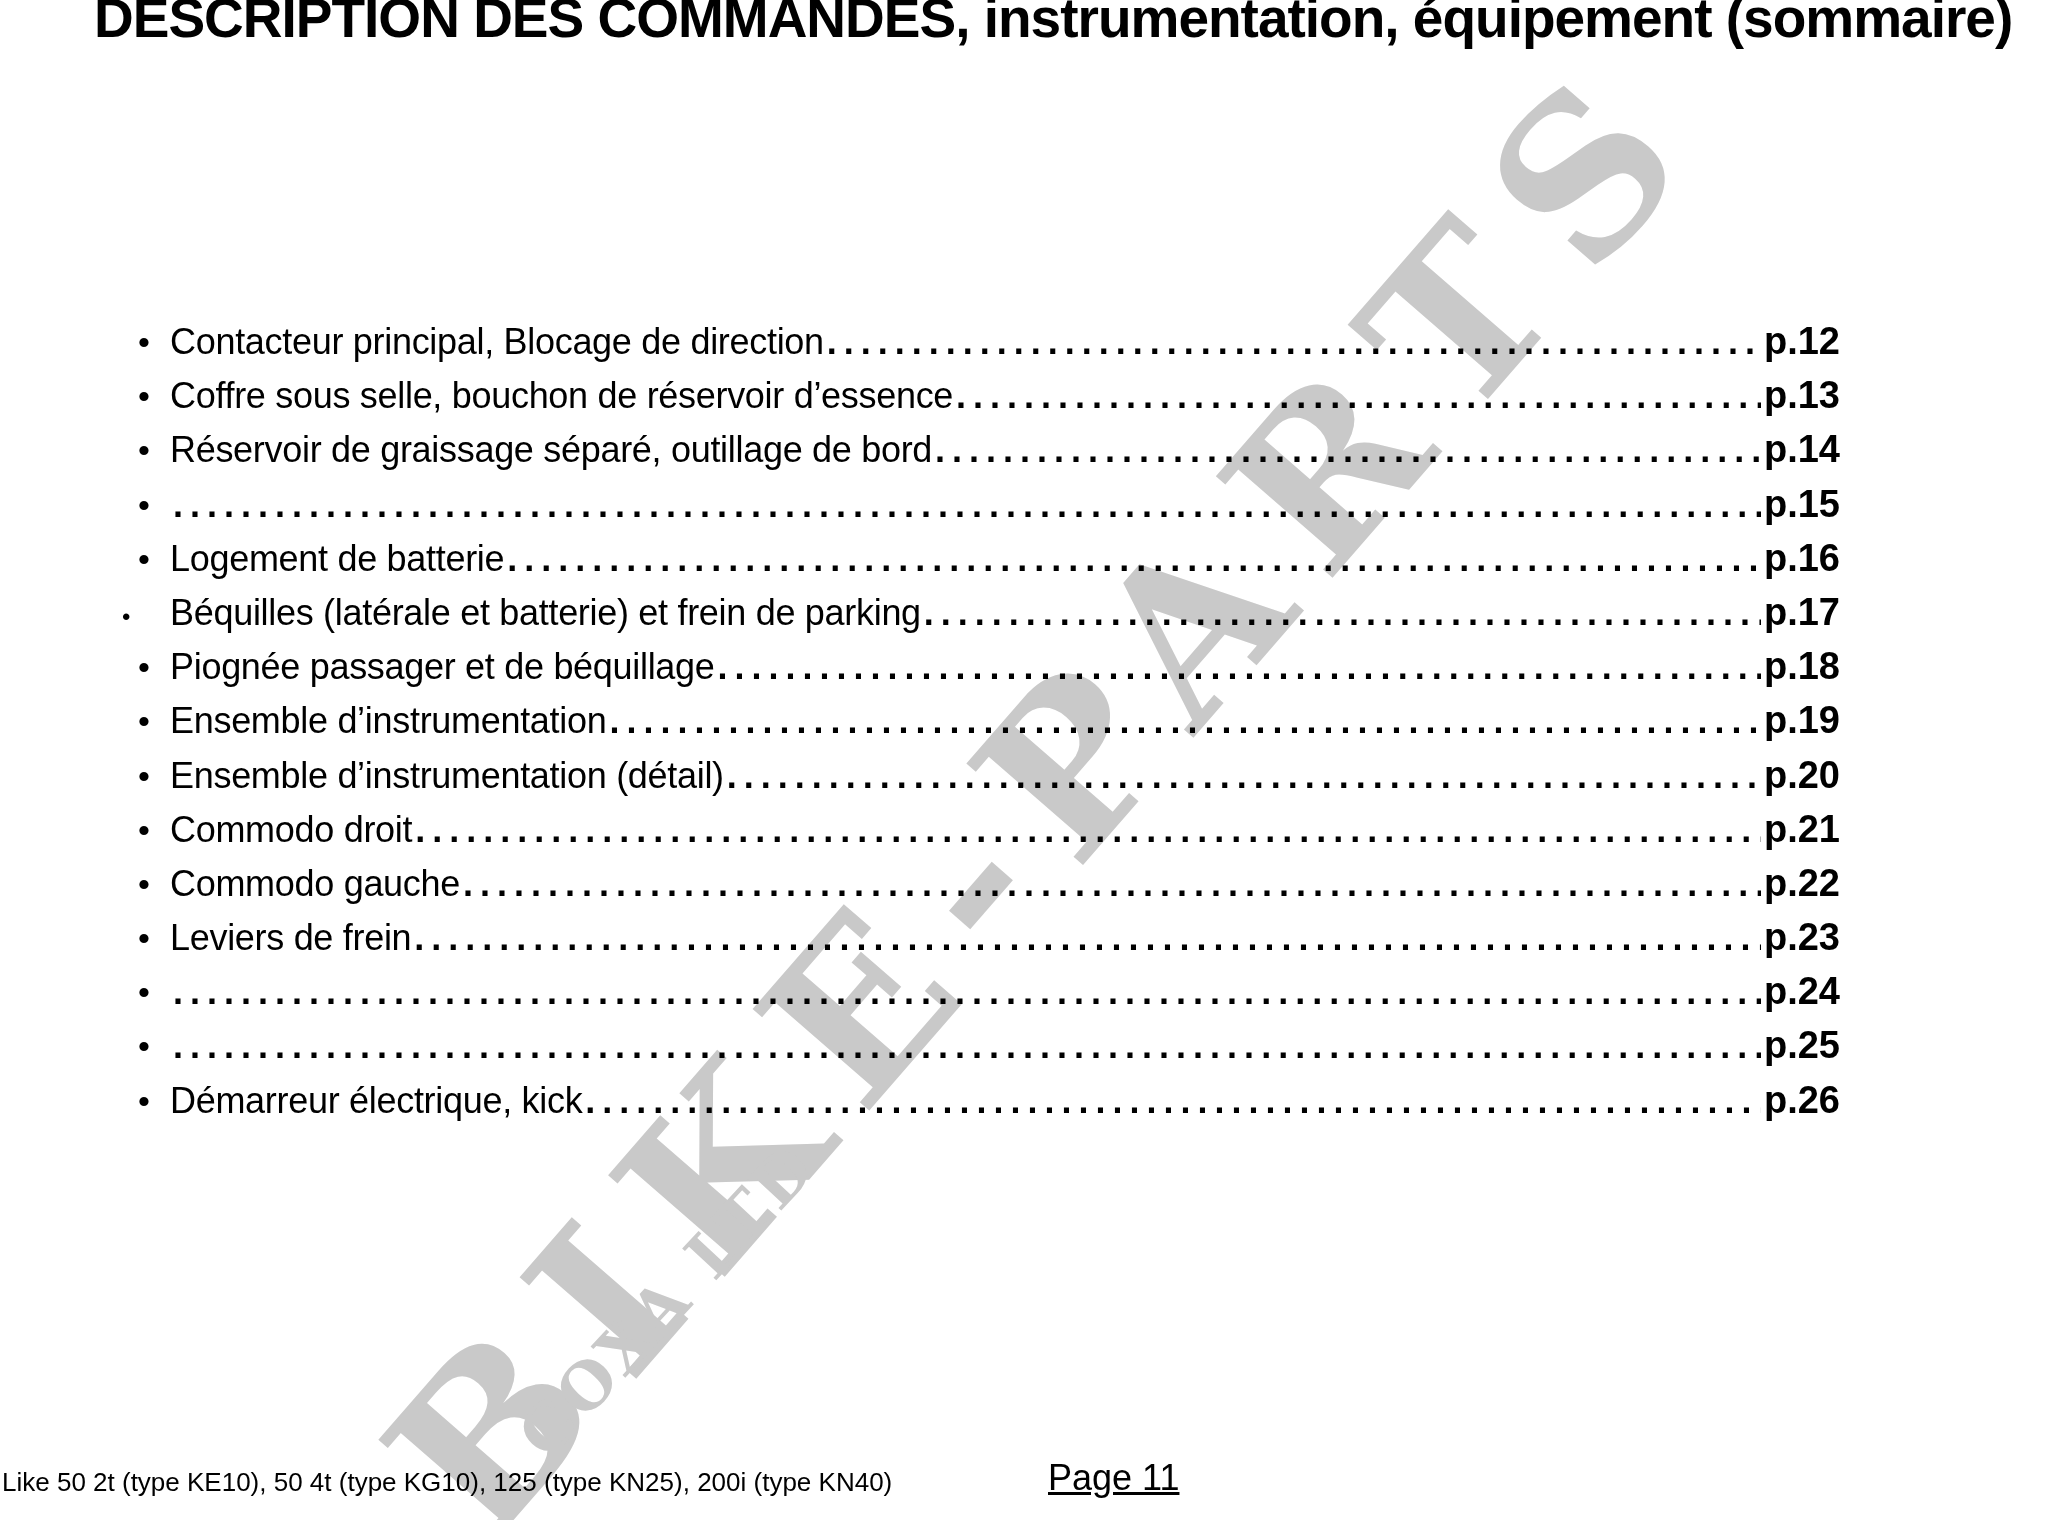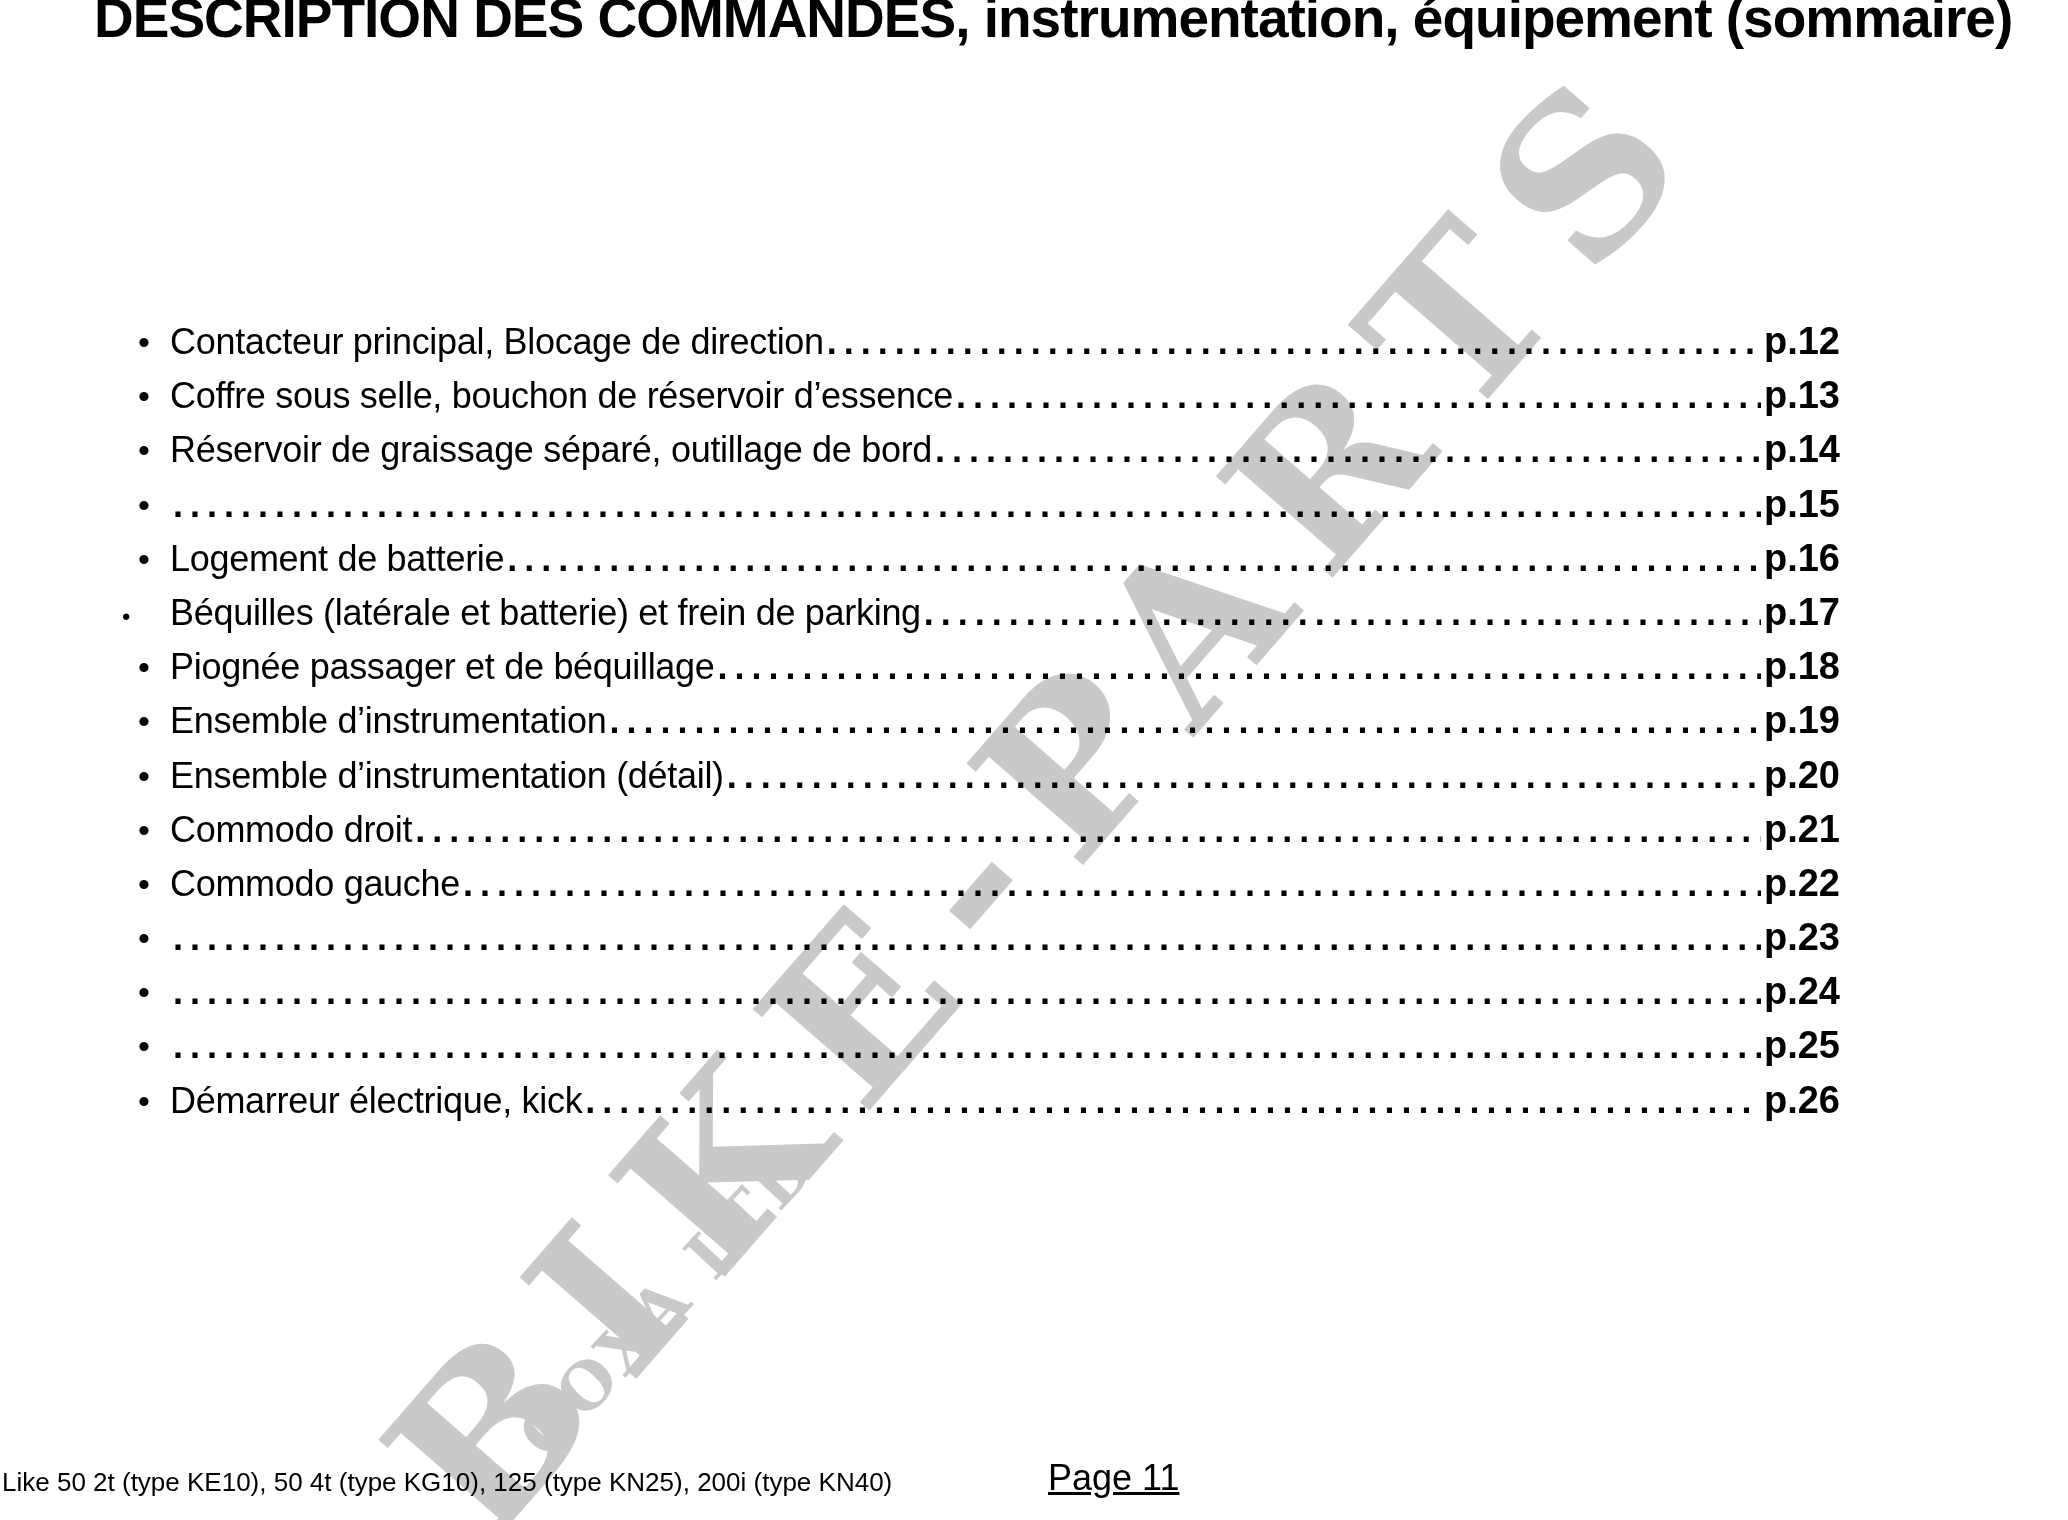--- a/index.html
+++ b/index.html
@@ -207,20 +207,21 @@
 
     <div class="row">
       <span class="bullet">•</span>
       <span class="label">Commodo gauche</span>
       <span class="leader">........................................................................................................................................................................................................................................................</span>
       <span class="page-num">p.22</span>
     </div>
 
     <div class="row">
       <span class="bullet">•</span>
+      <span class="label">Leviers de frein</span>
       <span class="leader">........................................................................................................................................................................................................................................................</span>
       <span class="page-num">p.23</span>
     </div>
 
     <div class="row">
       <span class="bullet">•</span>
       <span class="leader">........................................................................................................................................................................................................................................................</span>
       <span class="page-num">p.24</span>
     </div>
 

